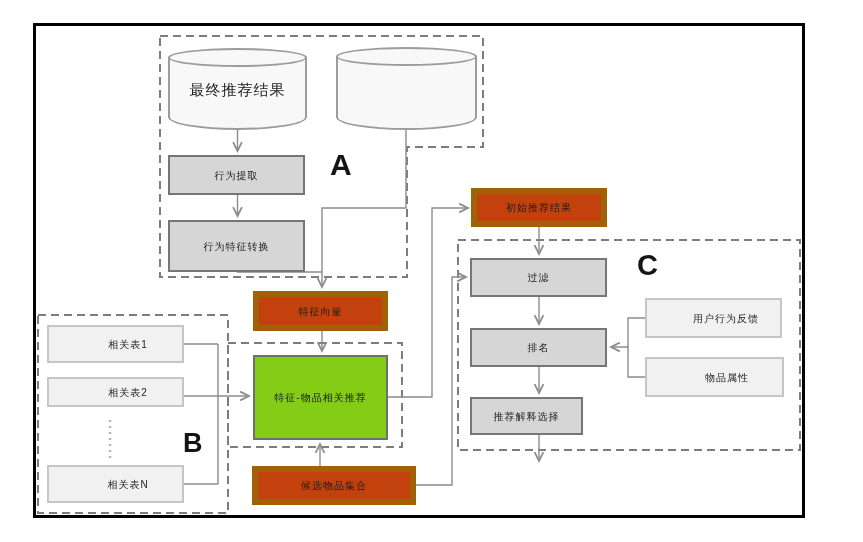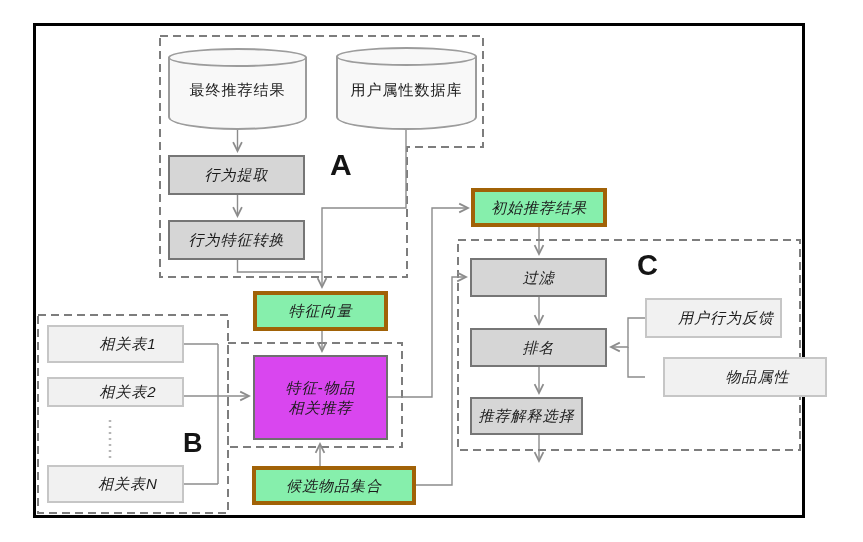--- a/index.html
+++ b/index.html
@@ -5,27 +5,27 @@
   html,body{margin:0;padding:0;background:#fff;}
   #stage{
     position:relative;width:863px;height:542px;background:#ffffff;overflow:hidden;
     font-family:"Liberation Sans","DejaVu Sans",sans-serif;color:#1c1c1c;
   }
   .frame{position:absolute;left:33px;top:23px;width:772px;height:495px;
     border:3px solid #000;box-sizing:border-box;background:#fff;}
   svg.layer{position:absolute;left:0;top:0;width:863px;height:542px;pointer-events:none;}
   .box{
     position:absolute;display:flex;align-items:center;justify-content:center;
-    text-align:center;font-size:15px;letter-spacing:1px;line-height:1.3;
-    box-sizing:border-box;z-index:3;font-style:italic;
+    text-align:center;font-size:10px;letter-spacing:1px;line-height:1.3;
+    box-sizing:border-box;z-index:3;
   }
   .box.dark{background:#d6d6d6;border:2px solid #767676;}
-  .box.mid{background:#86efac;border:4px solid #a16207;}
+  .box.mid{background:#c2410c;border:6px solid #a16207;}
   .box.light{background:#f1f1f1;border:2px solid #c6c6c6;padding-left:25px;}
-  .box.feature{flex-direction:column;background:#d946ef;border:2px solid #6f6f6f;}
+  .box.feature{flex-direction:row;background:#84cc16;border:2px solid #6f6f6f;}
   .cylinder{position:absolute;z-index:3;}
   .cyl-top{position:absolute;left:0;right:0;top:0;height:19px;background:#f8f8f8;
     border:2px solid #9c9c9c;border-radius:50%;box-sizing:border-box;z-index:2;}
   .cyl-body{position:absolute;left:0;right:0;top:9px;bottom:0;background:#f8f8f8;
     border:2px solid #9c9c9c;border-top:none;box-sizing:border-box;
     border-radius:0 0 70px 70px / 0 0 13px 13px;}
   .cyl-label{position:absolute;left:0;right:0;top:50%;transform:translateY(-42%);
     text-align:center;font-size:15px;letter-spacing:1px;z-index:3;}
   .section-label{position:absolute;font-weight:bold;color:#141414;z-index:4;}
 </style>
@@ -74,40 +74,39 @@
   </svg>
 
   <div class="cylinder" style="left:168px;top:48px;width:139px;height:82px">
     <div class="cyl-top"></div>
     <div class="cyl-body"></div>
     <div class="cyl-label">最终推荐结果</div>
   </div>
   <div class="cylinder" style="left:336px;top:47px;width:141px;height:83px">
     <div class="cyl-top"></div>
     <div class="cyl-body"></div>
-    <div class="cyl-label">用户属性数据库</div>
   </div>
 
   <div class="box dark" style="left:168px;top:155px;width:137px;height:40px">行为提取</div>
-  <div class="box dark" style="left:168px;top:220px;width:137px;height:40px">行为特征转换</div>
+  <div class="box dark" style="left:168px;top:220px;width:137px;height:52px">行为特征转换</div>
 
   <div class="box mid" style="left:253px;top:291px;width:135px;height:40px">特征向量</div>
   <div class="box feature" style="left:253px;top:355px;width:135px;height:85px">
     <span>特征-物品</span>
     <span>相关推荐</span>
   </div>
   <div class="box mid" style="left:252px;top:466px;width:164px;height:39px">候选物品集合</div>
 
   <div class="box light" style="left:47px;top:325px;width:137px;height:38px">相关表1</div>
   <div class="box light" style="left:47px;top:377px;width:137px;height:30px">相关表2</div>
   <div class="box light" style="left:47px;top:465px;width:137px;height:38px">相关表N</div>
 
   <div class="box mid" style="left:471px;top:188px;width:136px;height:39px">初始推荐结果</div>
   <div class="box dark" style="left:470px;top:258px;width:137px;height:39px">过滤</div>
   <div class="box dark" style="left:470px;top:328px;width:137px;height:39px">排名</div>
   <div class="box dark" style="left:470px;top:397px;width:113px;height:38px">推荐解释选择</div>
   <div class="box light" style="left:645px;top:298px;width:137px;height:40px">用户行为反馈</div>
-  <div class="box light" style="left:663px;top:357px;width:164px;height:40px">物品属性</div>
+  <div class="box light" style="left:645px;top:357px;width:139px;height:40px">物品属性</div>
 
   <div class="section-label" style="left:330px;top:148px;font-size:30px">A</div>
   <div class="section-label" style="left:183px;top:428px;font-size:27px">B</div>
   <div class="section-label" style="left:637px;top:249px;font-size:29px">C</div>
 </div>
 
 </body></html>

